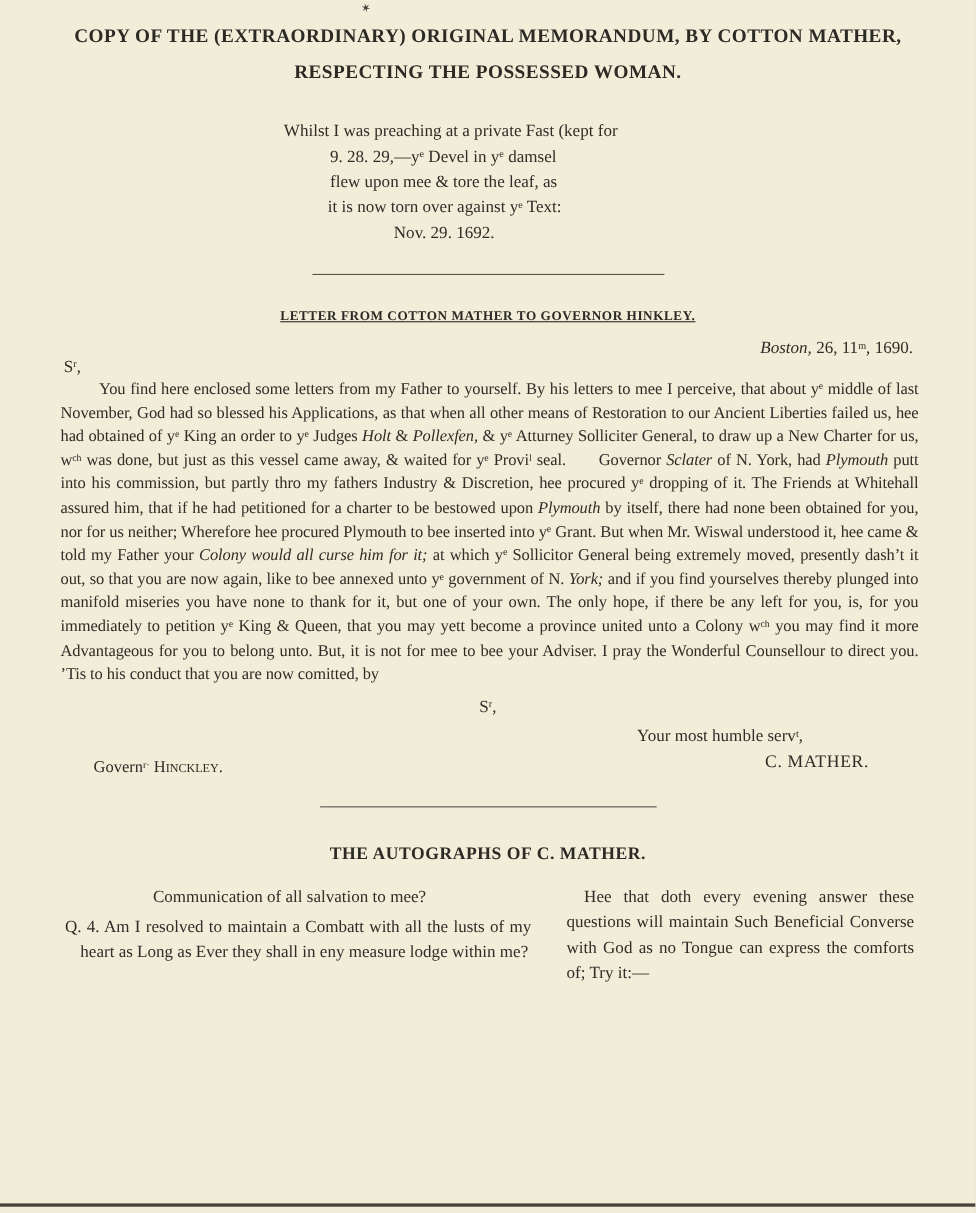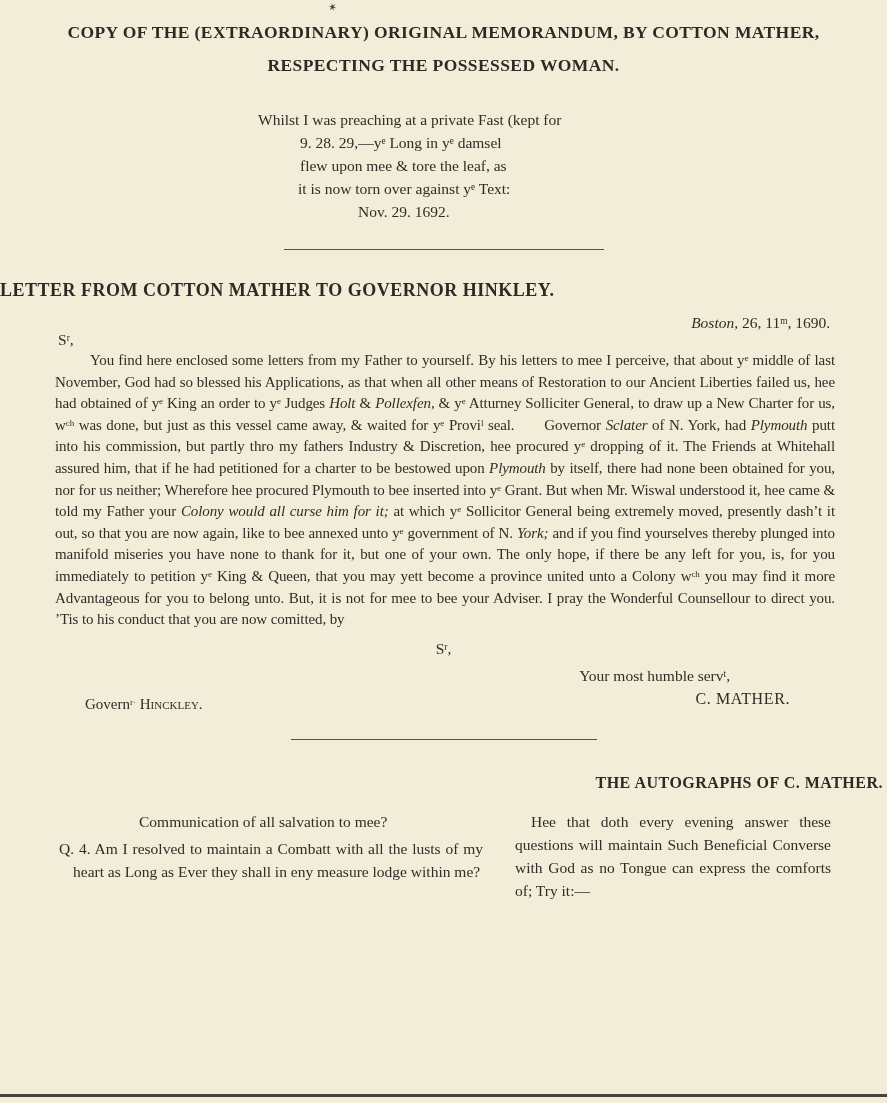--- a/index.html
+++ b/index.html
@@ -43,24 +43,26 @@
   .memo-line.l5 { margin-left: 100px; }
   .rule {
     border: none;
     border-top: 1px solid #55544b;
     margin: 0 auto;
   }
   .rule-1 { width: 320px; margin-top: 26px; }
   .rule-2 { width: 306px; margin-top: 26px; }
   .letter-heading {
     margin: 30px 0 0;
-    font-size: 18px;
+    text-align: center;
+    font-size: 12px;
     font-weight: 700;
     letter-spacing: 0.5px;
     color: #2b2a24;
+    text-decoration: underline;
   }
   .dateline {
     margin: 13px 57px 0 12px;
     text-align: right;
     font-size: 15.5px;
   }
   .salutation {
     margin: -1px 0 0 58px;
     font-size: 15.5px;
   }
@@ -87,21 +89,21 @@
     text-align: right;
     font-size: 16px;
     letter-spacing: 0.6px;
   }
   .addressee {
     margin: -12px 0 0 85px;
     font-size: 15px;
   }
   .autographs-heading {
     margin: 34px 4px 0;
-    text-align: right;
+    text-align: center;
     font-size: 16px;
     font-weight: 700;
     letter-spacing: 0.5px;
     color: #2b2a24;
   }
   .columns {
     display: flex;
     margin: 14px 52px 0 55px;
     gap: 24px;
     font-size: 15.5px;
@@ -137,21 +139,21 @@
 
   <div class="printer-mark">✶</div>
 
   <header class="doc-title">
     <div>COPY OF THE (EXTRAORDINARY) ORIGINAL MEMORANDUM, BY COTTON MATHER,</div>
     <div>RESPECTING THE POSSESSED WOMAN.</div>
   </header>
 
   <section class="memo">
     <div class="memo-line l0"><span>Whilst I was preaching at a private Fast (kept for</span></div>
-    <div class="memo-line l2"><span>9. 28. 29,—y</span><sup>e</sup><span> Long in y</span><sup>e</sup><span> damsel</span></div>
+    <div class="memo-line l2"><span>9. 28. 29,—y</span><sup>e</sup><span> Devel in y</span><sup>e</sup><span> damsel</span></div>
     <div class="memo-line l3"><span>flew upon mee &amp; tore the leaf, as</span></div>
     <div class="memo-line l4"><span>it is now torn over against y</span><sup>e</sup><span> Text:</span></div>
     <div class="memo-line l5"><span>Nov. 29. 1692.</span></div>
   </section>
 
   <hr class="rule rule-1">
 
   <h2 class="letter-heading">LETTER FROM COTTON MATHER TO GOVERNOR HINKLEY.</h2>
 
   <div class="dateline"><span class="it">Boston,</span><span> 26, 11</span><sup>m</sup><span>, 1690.</span></div>

